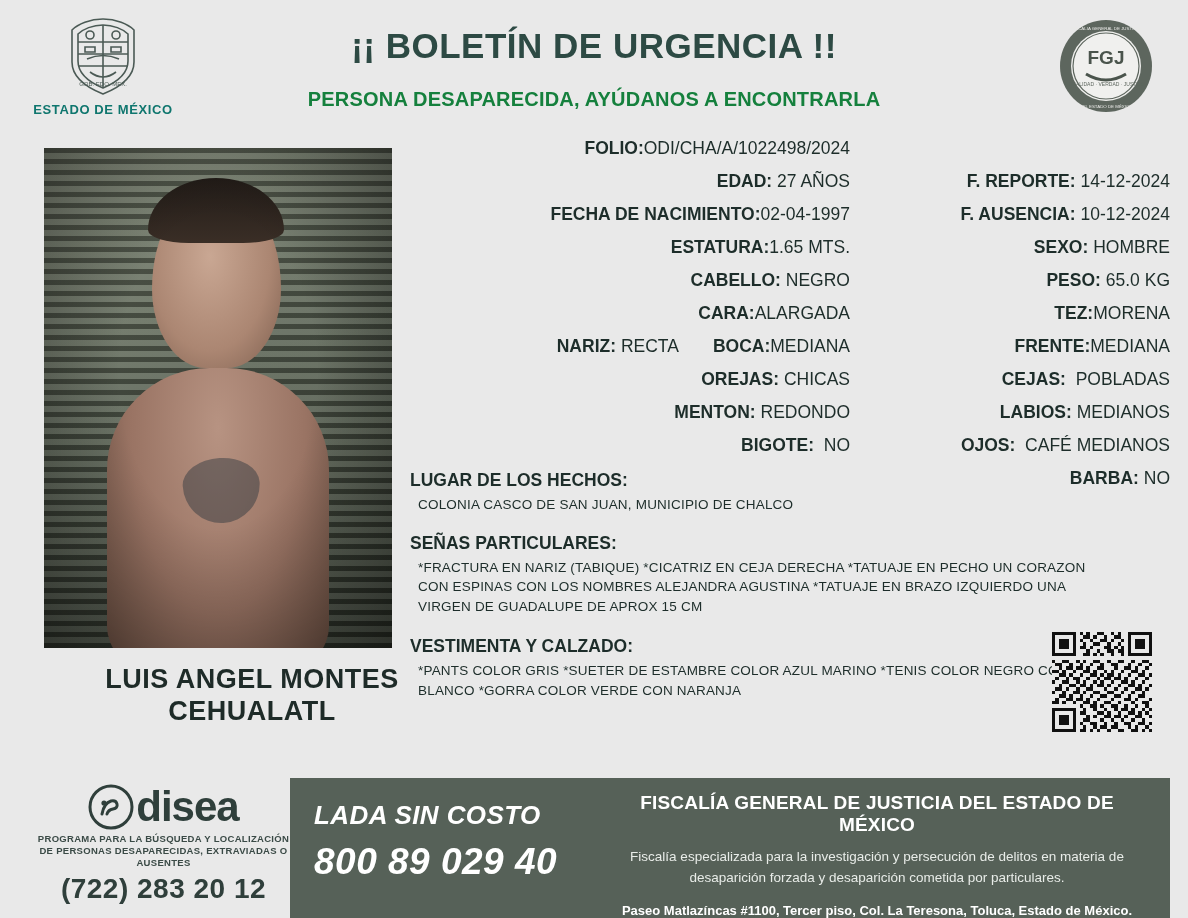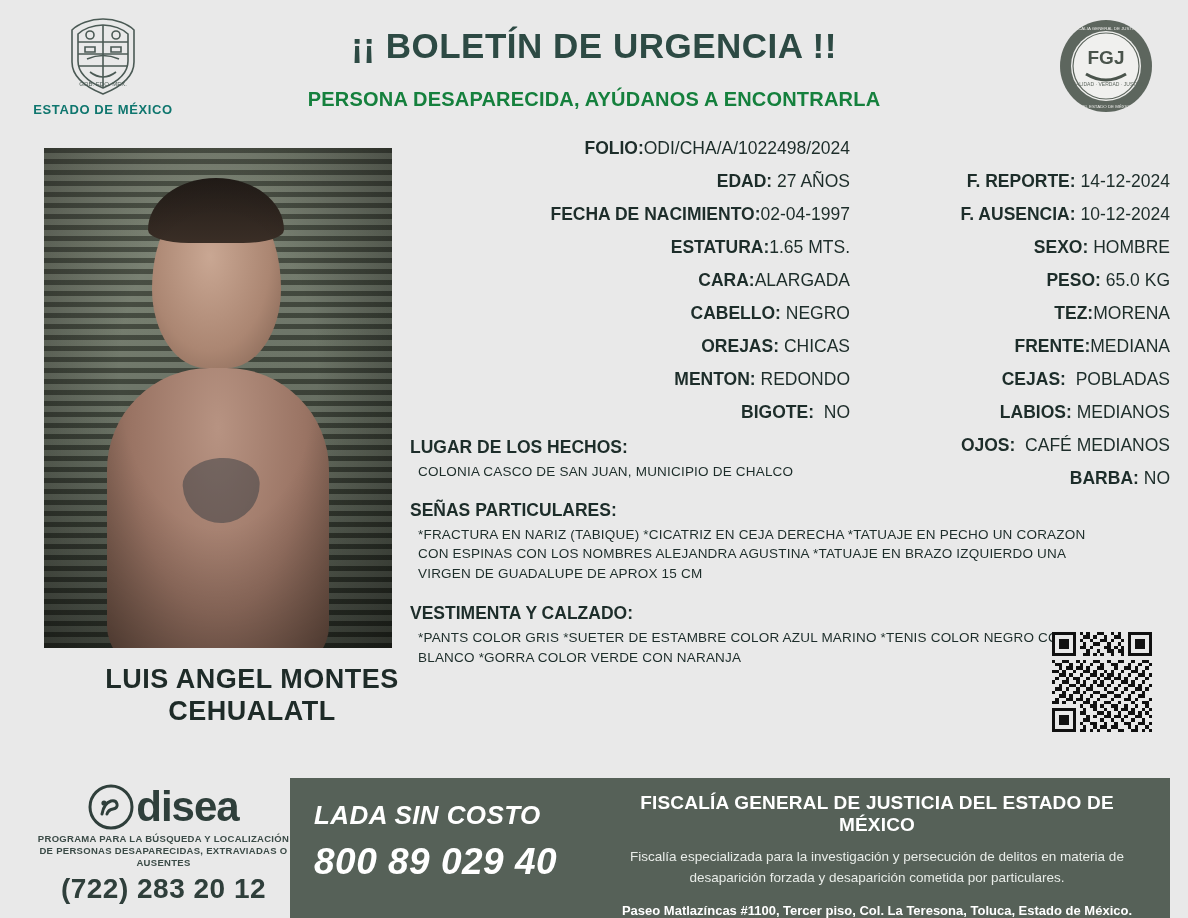--- a/index.html
+++ b/index.html
@@ -369,24 +369,27 @@
       <div class="frow">
         <span class="flab">EDAD:</span> <span class="fval">27 AÑOS</span>
       </div>
       <div class="frow">
         <span class="flab">FECHA DE NACIMIENTO:</span><span class="fval">02-04-1997</span>
       </div>
       <div class="frow">
         <span class="flab">ESTATURA:</span><span class="fval">1.65 MTS.</span>
       </div>
       <div class="frow">
+        <span class="flab">CABELLO:</span> <span class="fval">NEGRO</span>
+      </div>
+      <div class="frow">
         <span class="flab">CARA:</span><span class="fval">ALARGADA</span>
       </div>
-      <div class="frow">
-        <span class="flab">CABELLO:</span> <span class="fval">NEGRO</span>
+      <div class="frow inline-two">
+        <span class="flab">NARIZ:</span> <span class="fval">RECTA</span><span class="second"><span class="flab">BOCA:</span><span class="fval">MEDIANA</span></span>
       </div>
       <div class="frow">
         <span class="flab">OREJAS:</span> <span class="fval">CHICAS</span>
       </div>
       <div class="frow">
         <span class="flab">MENTON:</span> <span class="fval">REDONDO</span>
       </div>
       <div class="frow">
         <span class="flab">BIGOTE:</span>&nbsp; <span class="fval">NO</span>
       </div>

